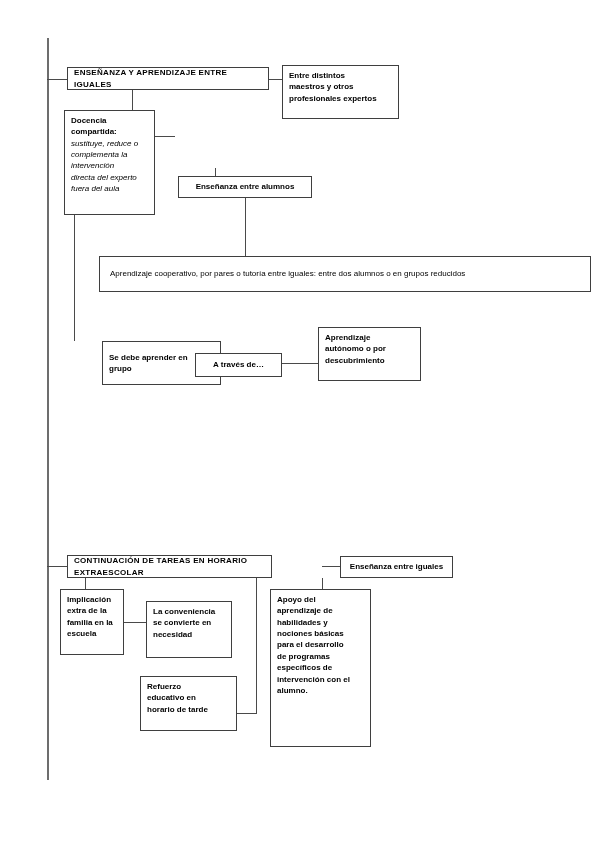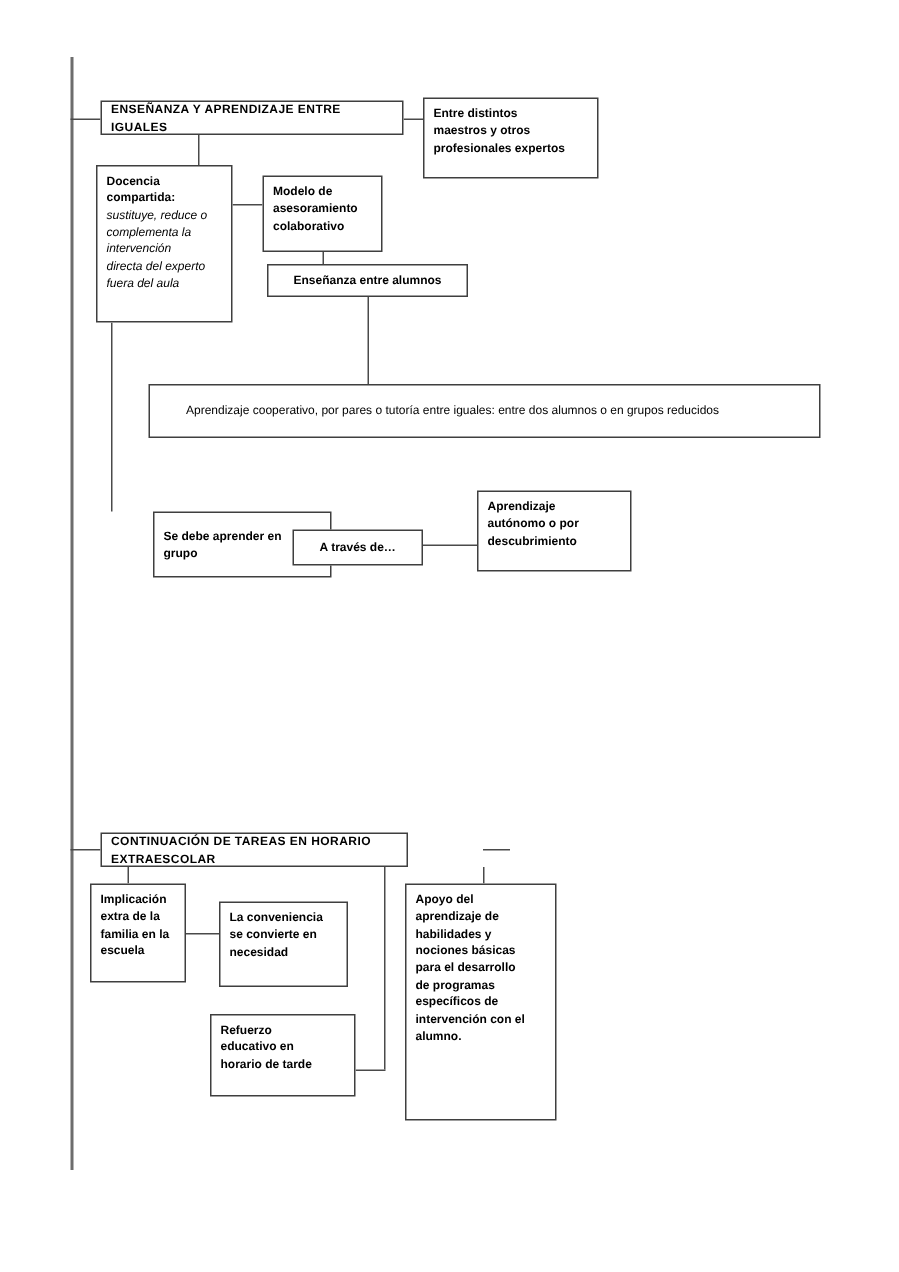--- a/index.html
+++ b/index.html
@@ -97,31 +97,26 @@
   <div class="node" style="left:64px; top:110px; width:91px; height:105px; font-size:8px;">
     <span class="txt" style="font-weight:bold;">Docencia
 compartida:</span>
     <span class="txt" style="font-style:italic;">sustituye, reduce o
 complementa la
 intervención
 directa del experto
 fuera del aula</span>
   </div>
 
-  <div class="node bold" style="left:175px; top:117px; width:80px; height:51px; font-size:8px;">
-    <span class="txt">Modelo de
-asesoramiento
-colaborativo</span>
-  </div>
 
   <div class="node bold center" style="left:178px; top:176px; width:134px; height:22px; font-size:8px; justify-content:center;">
     <span class="txt">Enseñanza entre alumnos</span>
   </div>
 
-  <div class="node center" style="left:99px; top:256px; width:448px; height:36px; font-size:8px; padding-left:24px;">
+  <div class="node center" style="left:99px; top:256px; width:492px; height:36px; font-size:8px; padding-left:10px;">
     <span class="txt">Aprendizaje cooperativo, por pares o tutoría entre iguales: entre dos alumnos o en grupos reducidos</span>
   </div>
 
   <div class="node bold center" style="left:62px; top:341px; width:119px; height:44px; font-size:8px;margin-left:40px;">
     <span class="txt">Se debe aprender en
 grupo</span>
   </div>
 
   <div class="node bold center" style="left:195px; top:353px; width:87px; height:24px; font-size:8px; justify-content:center;">
     <span class="txt">A través de…</span>
@@ -130,20 +125,23 @@
   <div class="node bold" style="left:318px; top:327px; width:103px; height:54px; font-size:8px;">
     <span class="txt">Aprendizaje
 autónomo o por
 descubrimiento</span>
   </div>
 
   <div class="node bold caps center" style="left:67px; top:555px; width:205px; height:23px; font-size:8px;">
     <span class="txt">CONTINUACIÓN DE TAREAS EN HORARIO EXTRAESCOLAR</span>
   </div>
 
+  <div class="node bold center" style="left:340px; top:556px; width:113px; height:22px; font-size:8px; justify-content:center;">
+    <span class="txt">Enseñanza entre iguales</span>
+  </div>
 
   <div class="node bold" style="left:60px; top:589px; width:64px; height:66px; font-size:8px;">
     <span class="txt">Implicación
 extra de la
 familia en la
 escuela</span>
   </div>
 
   <div class="node bold" style="left:146px; top:601px; width:86px; height:57px; font-size:8px;">
     <span class="txt">La conveniencia

